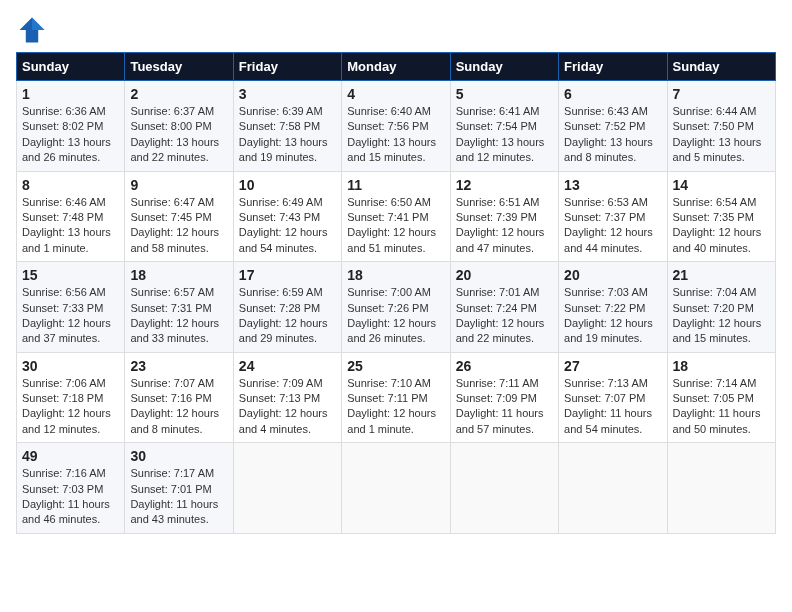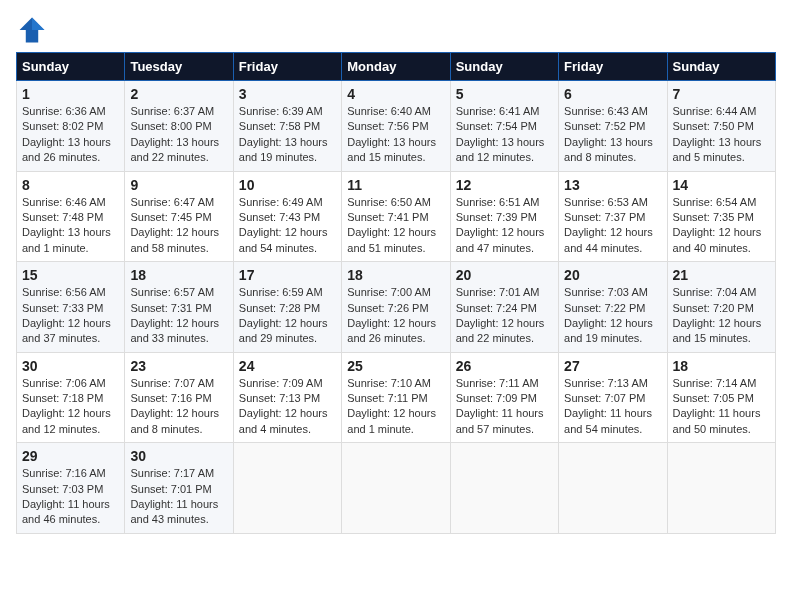--- a/index.html
+++ b/index.html
@@ -237,21 +237,21 @@
           <span class="day-num">27</span>
           <div class="day-detail">Sunrise: 7:13 AM<br>Sunset: 7:07 PM<br>Daylight: 11 hours and 54 minutes.</div>
         </td>
         <td>
           <span class="day-num">18</span>
           <div class="day-detail">Sunrise: 7:14 AM<br>Sunset: 7:05 PM<br>Daylight: 11 hours and 50 minutes.</div>
         </td>
       </tr>
       <tr>
         <td>
-          <span class="day-num">29</span>
+          <span class="day-num">49</span>
           <div class="day-detail">Sunrise: 7:16 AM<br>Sunset: 7:03 PM<br>Daylight: 11 hours and 46 minutes.</div>
         </td>
         <td>
           <span class="day-num">30</span>
           <div class="day-detail">Sunrise: 7:17 AM<br>Sunset: 7:01 PM<br>Daylight: 11 hours and 43 minutes.</div>
         </td>
         <td class="empty-cell"></td>
         <td class="empty-cell"></td>
         <td class="empty-cell"></td>
         <td class="empty-cell"></td>

